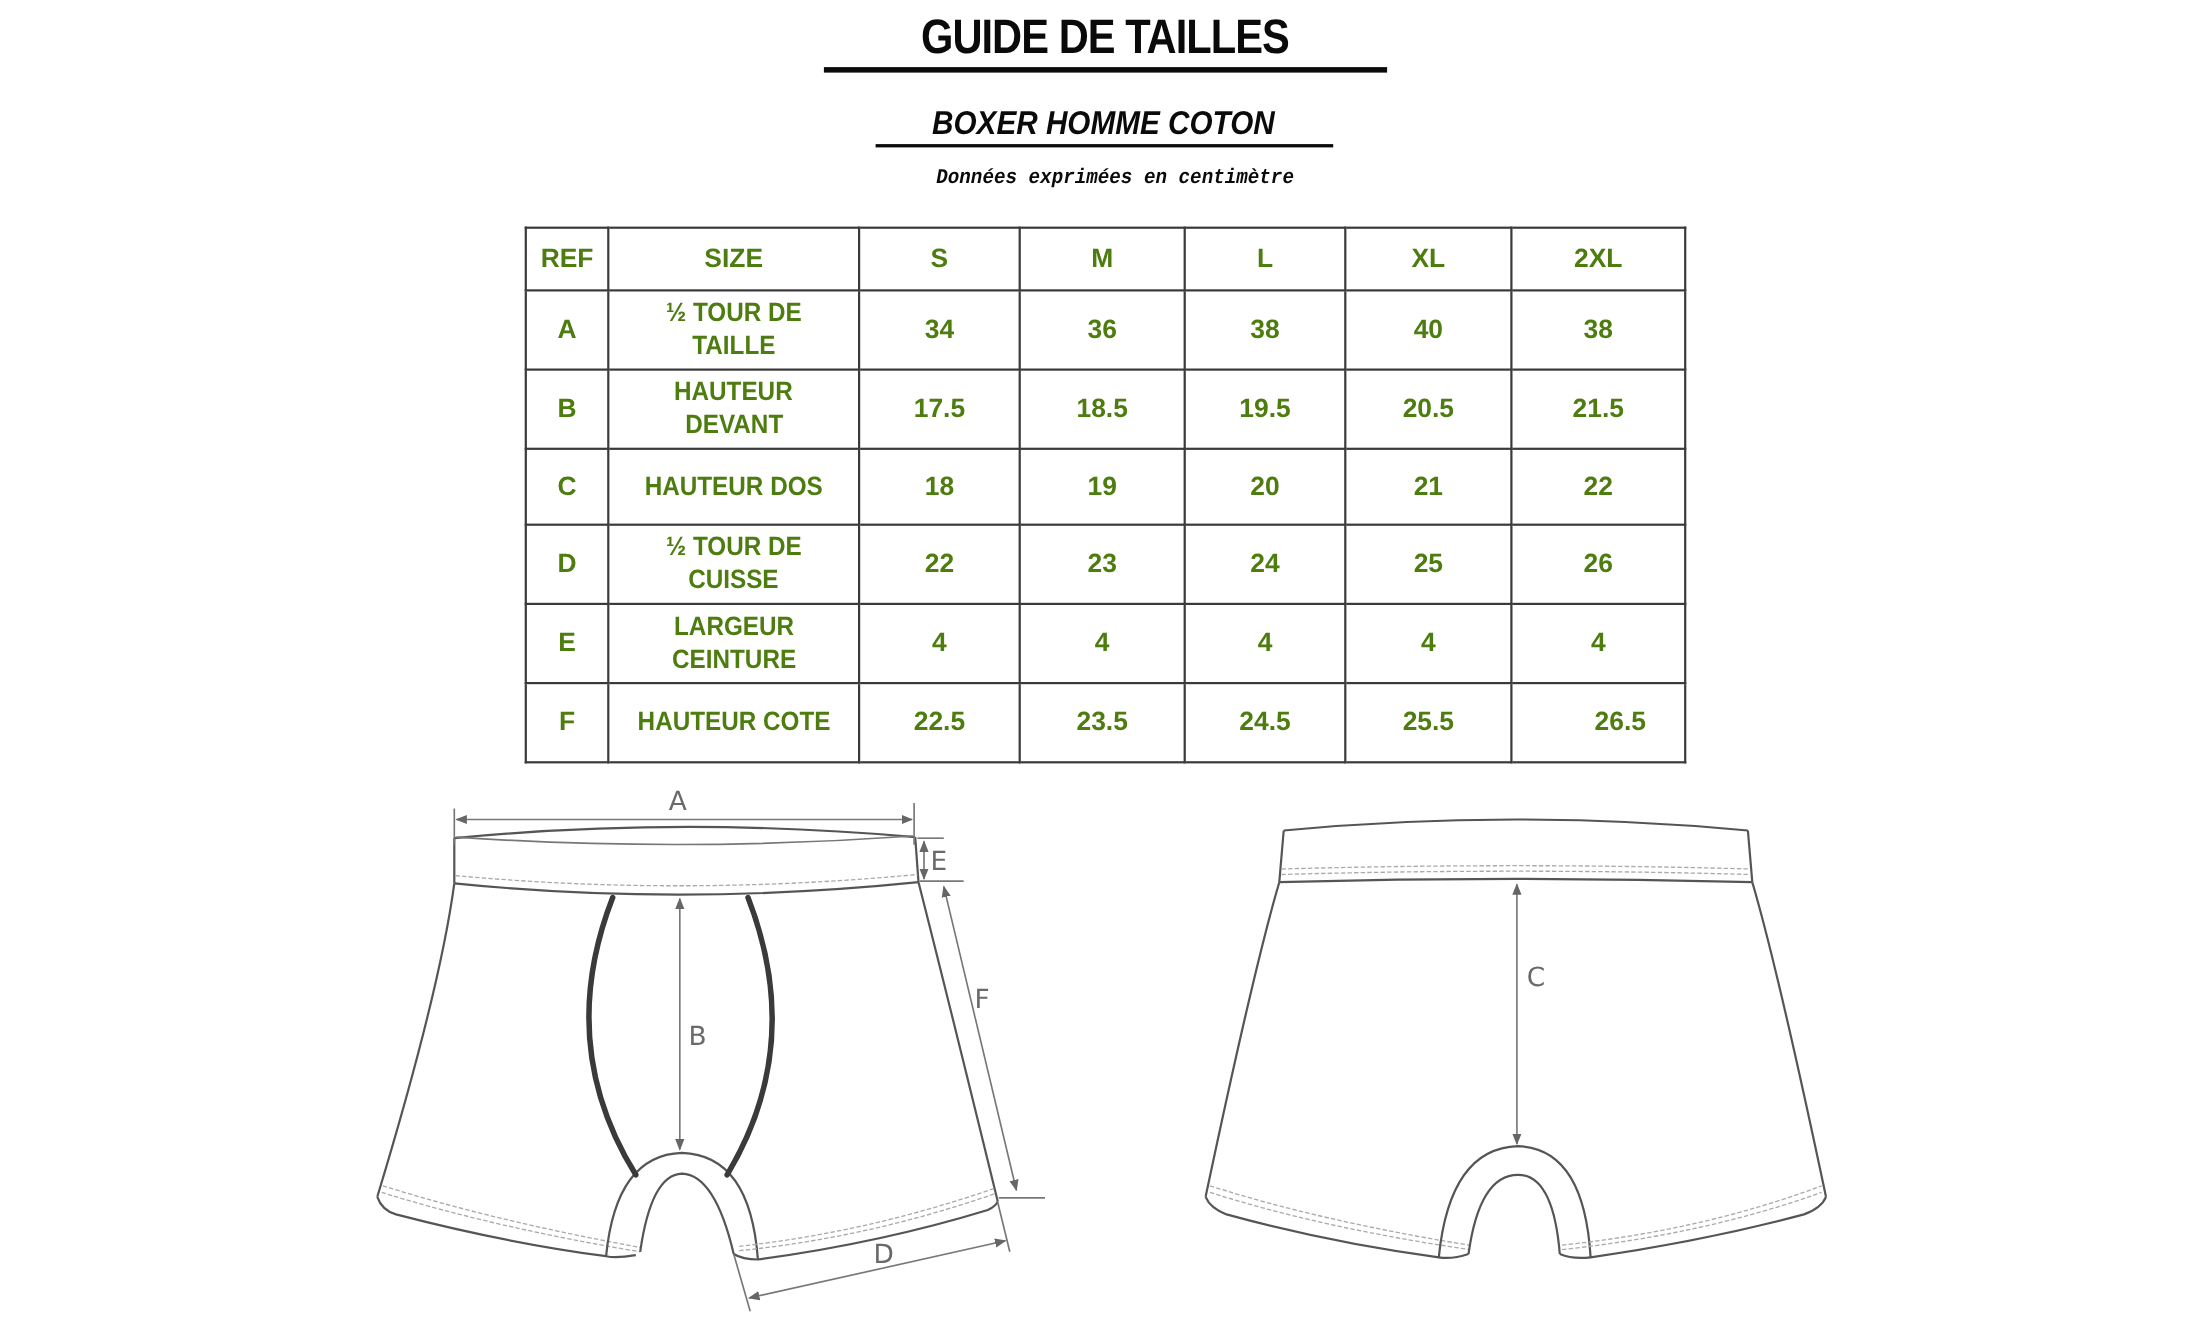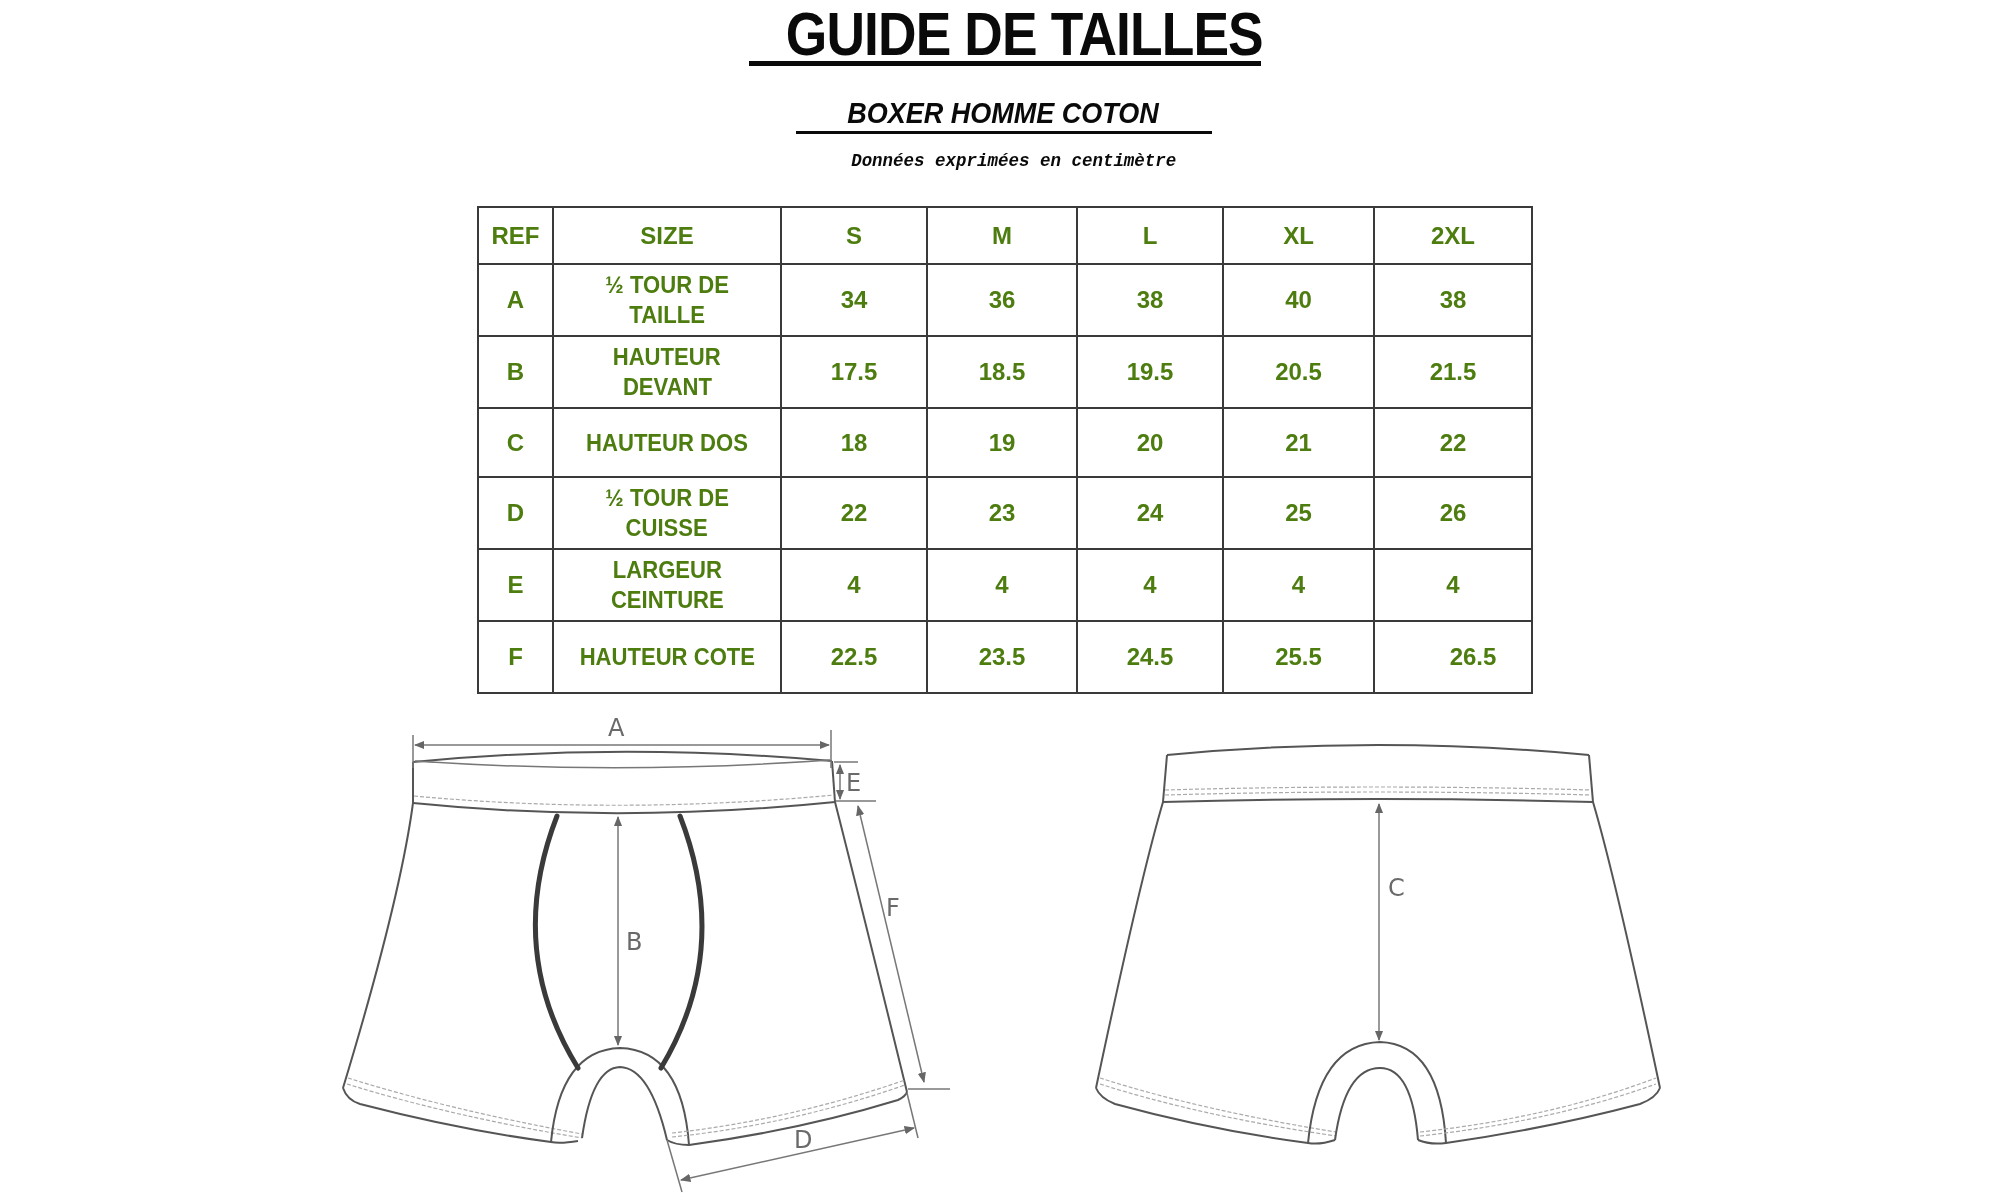--- a/index.html
+++ b/index.html
@@ -1,20 +1,20 @@
 <!DOCTYPE html>
 <html><head>
 <meta charset="utf-8">
 <style>
   html, body { margin: 0; padding: 0; background: #ffffff; }
   body { width: 2001px; height: 1200px; position: relative; overflow: hidden;
          font-family: "Liberation Sans", "DejaVu Sans", sans-serif; color: #0a0a0a; }
   .title {
     position: absolute; left: 747px; top: 0px; width: 514px; height: 70px;
-    font-weight: bold; font-size: 62px; line-height: 68px;
+    text-align: center; font-weight: bold; font-size: 44px; line-height: 68px;
     letter-spacing: -1px; white-space: nowrap;
   }
   .title span { display: inline-block; transform: scaleX(0.86); transform-origin: center; }
   .title-underline { position: absolute; left: 749px; top: 61px; width: 512px; height: 5px; background: #0a0a0a; }
   .subtitle {
     position: absolute; left: 795px; top: 92px; width: 417px; height: 42px;
     text-align: center; font-weight: bold; font-style: italic; font-size: 30px; line-height: 42px; white-space: nowrap;
   }
   .subtitle span { display: inline-block; transform: scaleX(0.9); transform-origin: center; }
   .subtitle-underline { position: absolute; left: 796px; top: 131px; width: 416px; height: 3px; background: #0a0a0a; }

